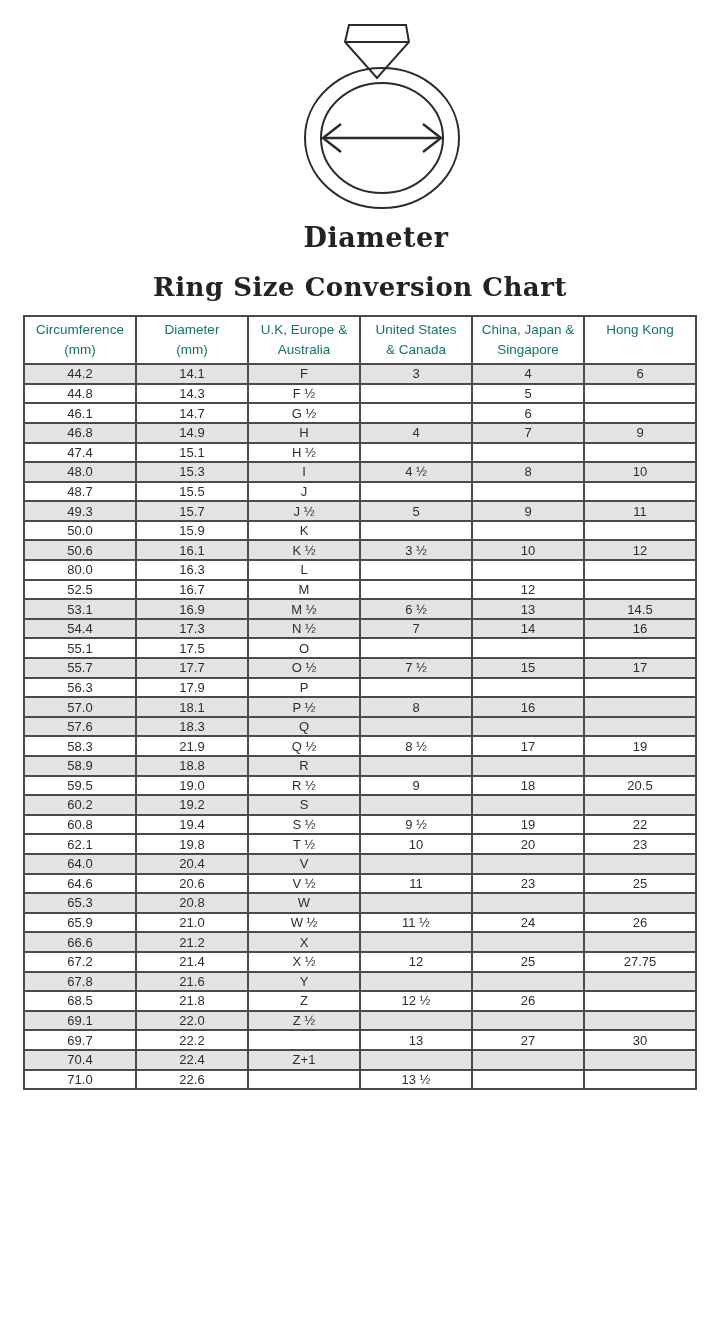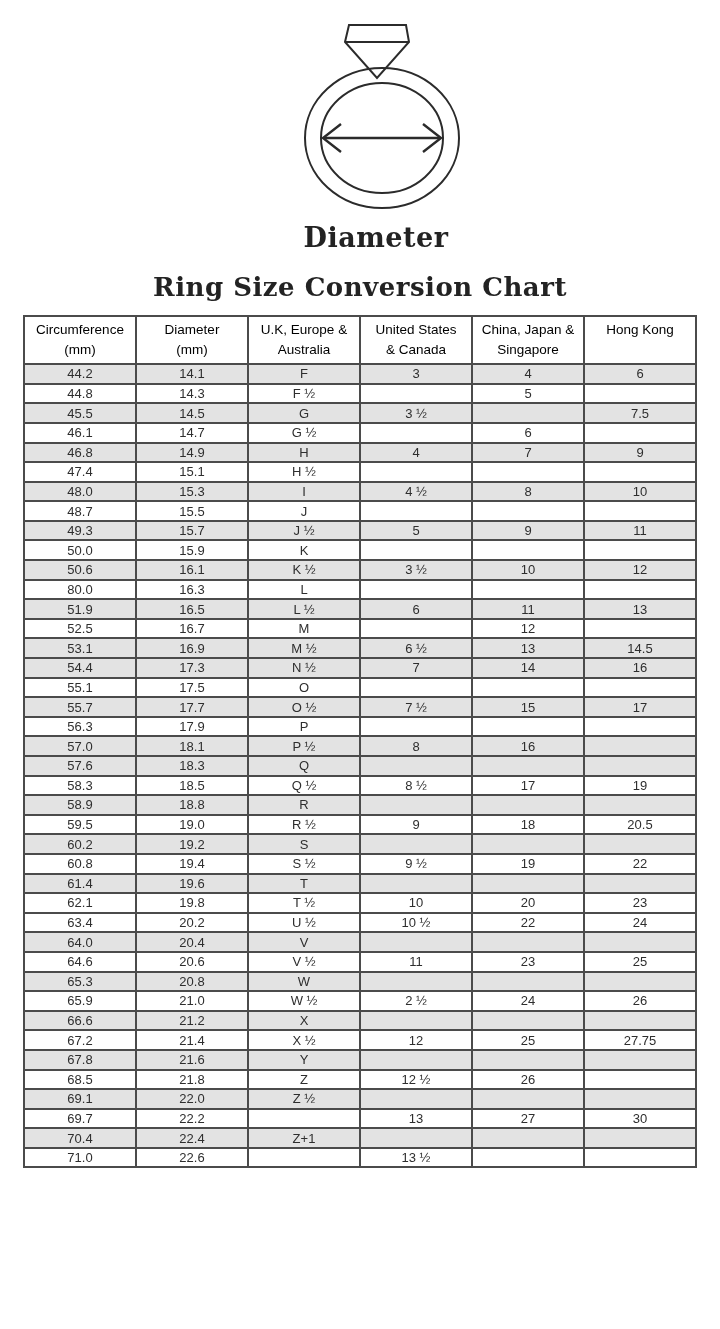--- a/index.html
+++ b/index.html
@@ -59,21 +59,21 @@
     vertical-align: middle;
     overflow: hidden;
     white-space: nowrap;
   }
   table.conversion th {
     font-weight: normal;
     font-size: 13.5px;
     line-height: 1.45;
     padding: 3px 0 4px 0;
     background: #ffffff;
-    color: #000000;
+    color: #0f766e;
   }
   table.conversion th .hline { min-height: 19px; }
   table.conversion td {
     font-size: 13px;
     height: 19.6px;
     padding: 0 2px;
     background: #ffffff;
     color: #2e2e2e;
   }
   table.conversion tr.shaded td { background: #e3e3e3; }
@@ -142,28 +142,20 @@
         <td>6</td>
       </tr>
       <tr>
         <td>44.8</td>
         <td>14.3</td>
         <td>F ½</td>
         <td></td>
         <td>5</td>
         <td></td>
       </tr>
-      <tr class="shaded">
-        <td>45.5</td>
-        <td>14.5</td>
-        <td>G</td>
-        <td>3 ½</td>
-        <td></td>
-        <td>7.5</td>
-      </tr>
       <tr>
         <td>46.1</td>
         <td>14.7</td>
         <td>G ½</td>
         <td></td>
         <td>6</td>
         <td></td>
       </tr>
       <tr class="shaded">
         <td>46.8</td>
@@ -222,28 +214,20 @@
         <td>12</td>
       </tr>
       <tr>
         <td>80.0</td>
         <td>16.3</td>
         <td>L</td>
         <td></td>
         <td></td>
         <td></td>
       </tr>
-      <tr class="shaded">
-        <td>51.9</td>
-        <td>16.5</td>
-        <td>L ½</td>
-        <td>6</td>
-        <td>11</td>
-        <td>13</td>
-      </tr>
       <tr>
         <td>52.5</td>
         <td>16.7</td>
         <td>M</td>
         <td></td>
         <td>12</td>
         <td></td>
       </tr>
       <tr class="shaded">
         <td>53.1</td>
@@ -296,21 +280,21 @@
       <tr class="shaded">
         <td>57.6</td>
         <td>18.3</td>
         <td>Q</td>
         <td></td>
         <td></td>
         <td></td>
       </tr>
       <tr>
         <td>58.3</td>
-        <td>18.5</td>
+        <td>21.9</td>
         <td>Q ½</td>
         <td>8 ½</td>
         <td>17</td>
         <td>19</td>
       </tr>
       <tr class="shaded">
         <td>58.9</td>
         <td>18.8</td>
         <td>R</td>
         <td></td>
@@ -334,44 +318,28 @@
         <td></td>
       </tr>
       <tr>
         <td>60.8</td>
         <td>19.4</td>
         <td>S ½</td>
         <td>9 ½</td>
         <td>19</td>
         <td>22</td>
       </tr>
-      <tr class="shaded">
-        <td>61.4</td>
-        <td>19.6</td>
-        <td>T</td>
-        <td></td>
-        <td></td>
-        <td></td>
-      </tr>
       <tr>
         <td>62.1</td>
         <td>19.8</td>
         <td>T ½</td>
         <td>10</td>
         <td>20</td>
         <td>23</td>
       </tr>
-      <tr>
-        <td>63.4</td>
-        <td>20.2</td>
-        <td>U ½</td>
-        <td>10 ½</td>
-        <td>22</td>
-        <td>24</td>
-      </tr>
       <tr class="shaded">
         <td>64.0</td>
         <td>20.4</td>
         <td>V</td>
         <td></td>
         <td></td>
         <td></td>
       </tr>
       <tr>
         <td>64.6</td>
@@ -386,21 +354,21 @@
         <td>20.8</td>
         <td>W</td>
         <td></td>
         <td></td>
         <td></td>
       </tr>
       <tr>
         <td>65.9</td>
         <td>21.0</td>
         <td>W ½</td>
-        <td>2 ½</td>
+        <td>11 ½</td>
         <td>24</td>
         <td>26</td>
       </tr>
       <tr class="shaded">
         <td>66.6</td>
         <td>21.2</td>
         <td>X</td>
         <td></td>
         <td></td>
         <td></td>

